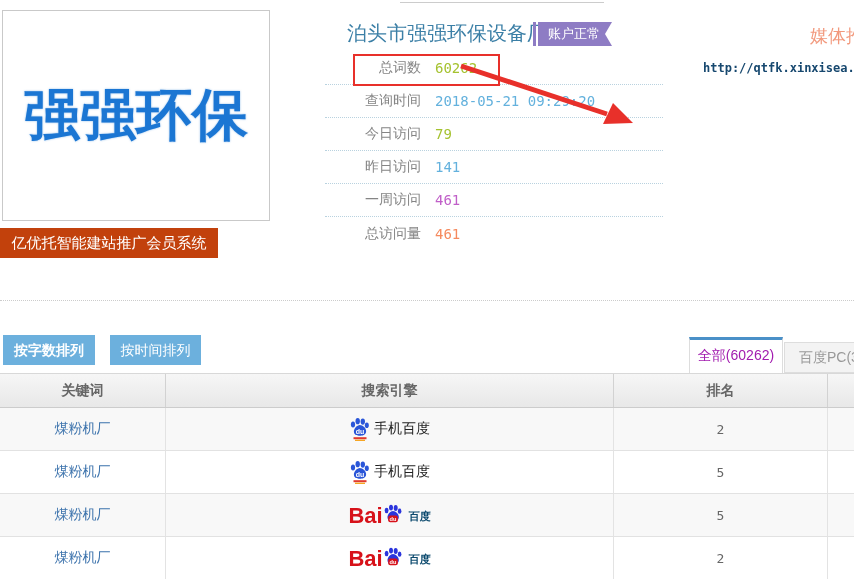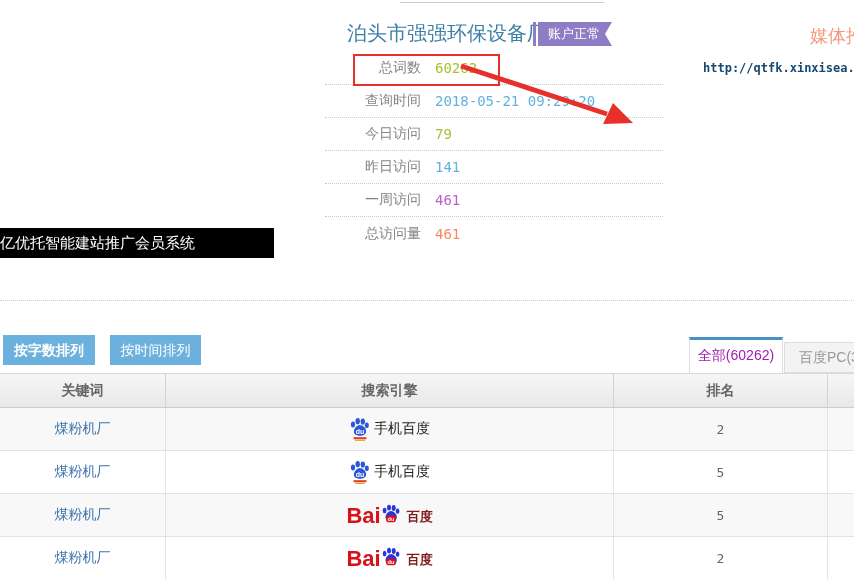--- a/index.html
+++ b/index.html
@@ -6,22 +6,22 @@
   body { background:#fff; font-family:"Liberation Sans", sans-serif; }
   .screen { position:relative; width:854px; height:579px; overflow:hidden; background:#fff; }
 
   .top-hairline { position:absolute; left:400px; top:2px; width:204px; height:1px; background:#ccc; }
 
   
   .logo-box { position:absolute; left:2px; top:10px; width:268px; height:211px;
               background:#fff; border:1px solid #c9c9c9; display:flex; align-items:center; justify-content:center; }
   .logo-text { font-size:56px; font-weight:bold; color:#1b76d3; letter-spacing:0px; white-space:nowrap;
                text-shadow:0 0 2px rgba(27,118,211,.55); }
-  .member-bar { position:absolute; left:0; top:228px; width:274px; height:30px; background:#000000;
-                color:#fff; font-size:15px; line-height:30px; white-space:nowrap; }
+  .member-bar { position:absolute; left:0; top:228px; width:218px; height:30px; background:#c2410c;
+                color:#fff; font-size:15px; text-align:center; line-height:30px; white-space:nowrap; }
 
   
   .company-name { position:absolute; left:347px; top:20px; font-size:20px; color:#3b7fa6; white-space:nowrap; }
   .status-badge { position:absolute; left:538px; top:22px; height:24px; line-height:24px; padding:0 12px 8px 10px;
                   background:#8e7cc4; color:#fff; font-size:13px; white-space:nowrap; }
   .status-badge::after { content:""; position:absolute; right:0; top:0;
                   border-top:12px solid transparent; border-bottom:12px solid transparent; border-right:7px solid #fff; }
   .status-badge::before { content:""; position:absolute; left:-5px; top:0; bottom:0; width:3px; background:#8e7cc4; }
 
   
@@ -72,29 +72,32 @@
   .td { display:flex; align-items:center; justify-content:center; border-right:1px solid #e3e3e3; }
   .col1 { width:166px; }
   .col2 { width:448px; }
   .col3 { width:214px; }
   .col4 { width:26px; border-right:none; }
   .kw { color:#3e74ad; font-size:14px; }
   .rank { color:#666; font-size:13px; font-family:"DejaVu Sans Mono", monospace; }
   .engine-mobile { display:flex; align-items:center; gap:4px; color:#222; font-size:14px; }
   .engine-pc { display:flex; align-items:flex-end; }
   .bai-txt { color:#d7121a; font-weight:bold; font-size:22px; line-height:20px; }
-  .baidu-cn { color:#7f1d1d; font-weight:bold; font-size:13px; line-height:19px; margin-left:6px; }
+  .baidu-cn { color:#0c4a6e; font-weight:bold; font-size:11px; line-height:19px; margin-left:6px; }
 </style>
 </head>
 <body>
 
 <div class="screen">
 
   <div class="top-hairline"></div>
 
+  <div class="logo-box">
+    <span class="logo-text">强强环保</span>
+  </div>
   <div class="member-bar">亿优托智能建站推广会员系统</div>
 
   <div class="company-name">泊头市强强环保设备厂</div>
   <div class="status-badge">账户正常</div>
 
   <div class="stats">
     <div class="stat-row">
       <span class="stat-label">总词数</span>
       <span class="stat-value c-green">60262</span>
     </div>

